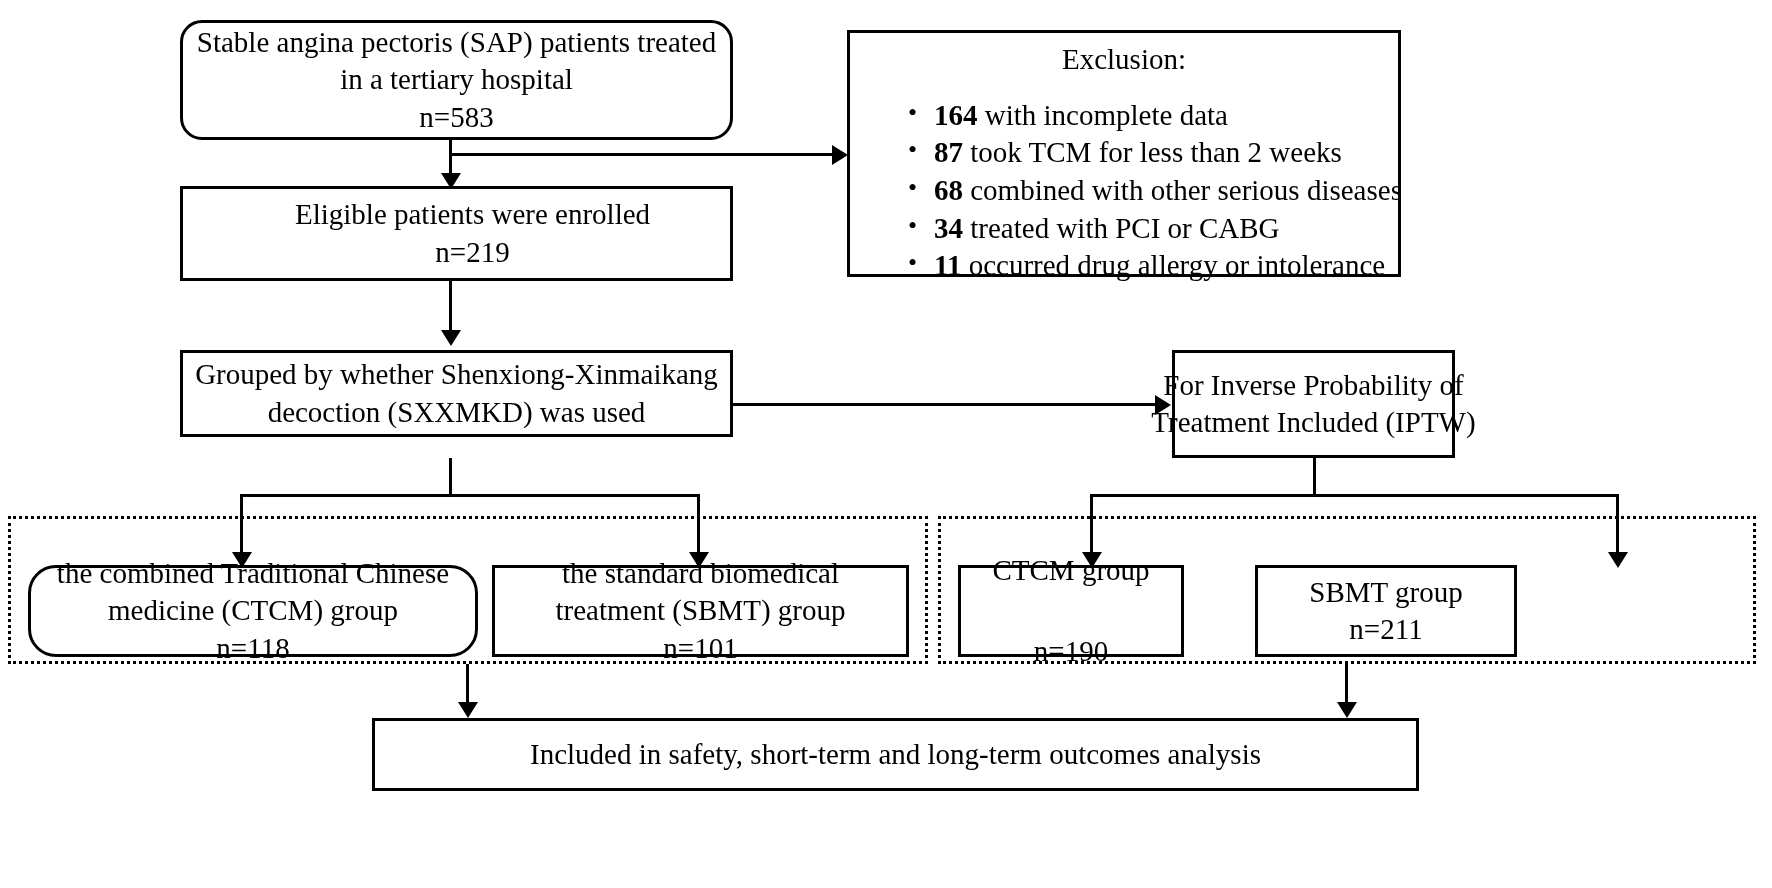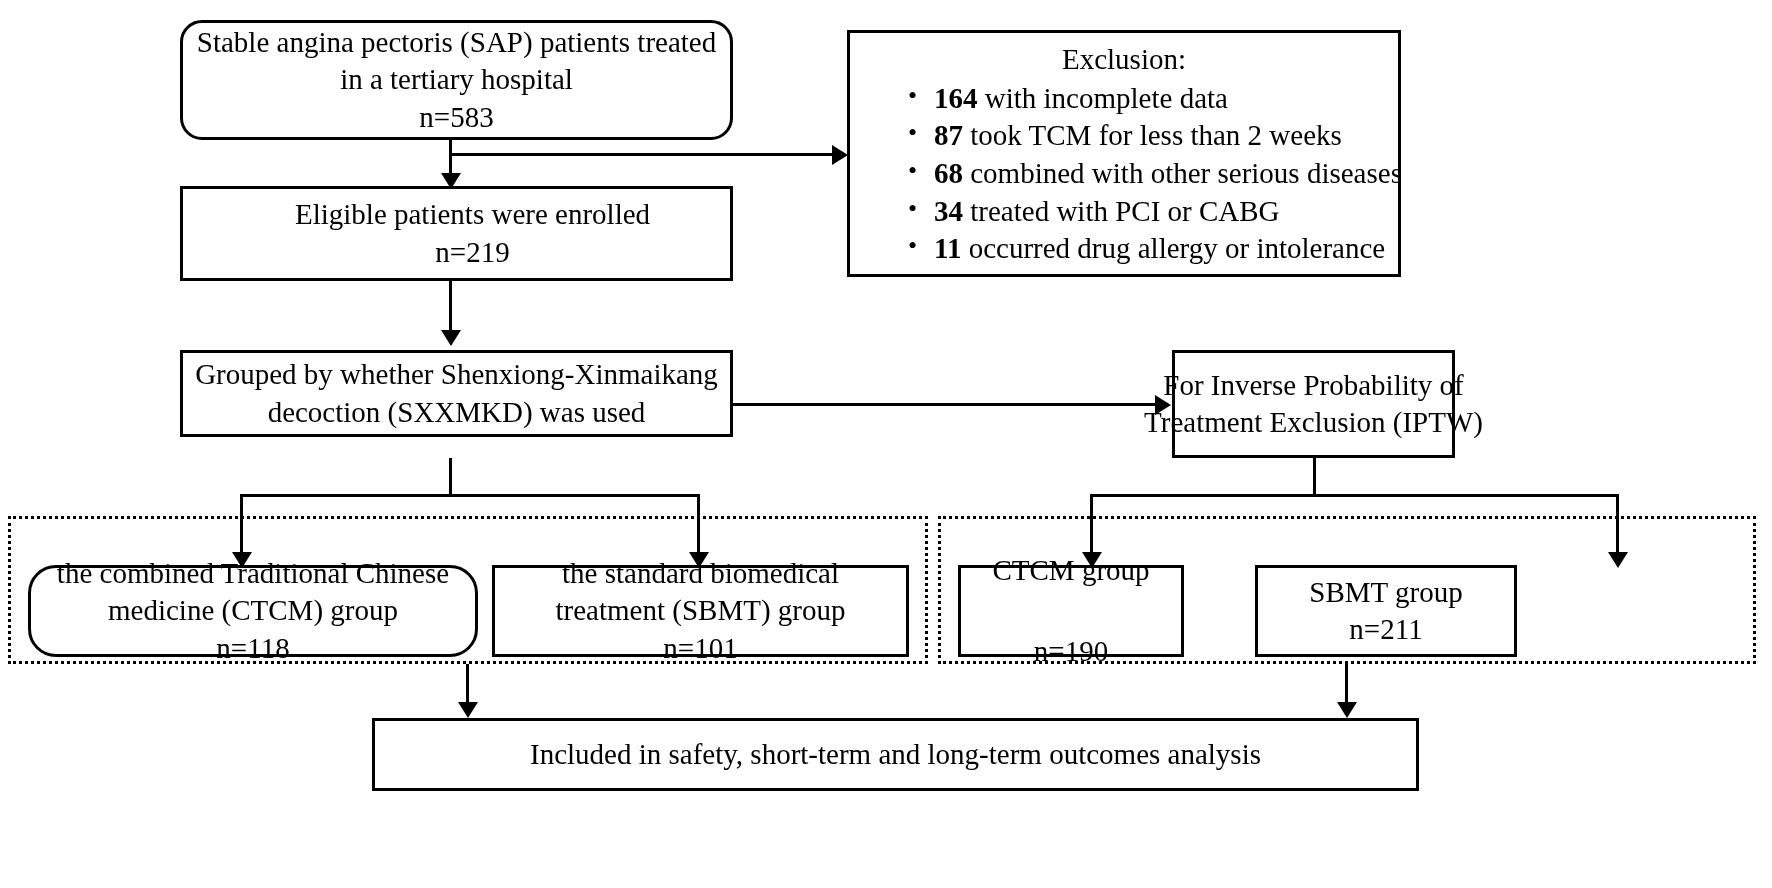--- a/index.html
+++ b/index.html
@@ -43,21 +43,21 @@
     box-sizing: border-box;
     border: 3px solid #000000;
     background: #ffffff;
     font-size: 29px;
     line-height: 1.30;
     padding: 8px 0 8px 0;
   }
   .excl-title {
     text-align: center;
     display: block;
-    margin-bottom: 1px;
+    margin-bottom: 18px;
   }
   .excl ul {
     list-style: none;
     margin: 0;
     padding: 0 0 0 58px;
   }
   .excl li {
     position: relative;
     white-space: nowrap;
     padding-left: 26px;
@@ -169,21 +169,21 @@
     <span class="ln n">n=219</span>
   </div>
 
   <div class="box" style="left:180px; top:350px; width:553px; height:87px;">
     <span class="ln">Grouped by whether Shenxiong-Xinmaikang</span>
     <span class="ln">decoction (SXXMKD) was used</span>
   </div>
 
   <div class="box" style="left:1172px; top:350px; width:283px; height:108px;">
     <span class="ln">For Inverse Probability of</span>
-    <span class="ln">Treatment Exclusion (IPTW)</span>
+    <span class="ln">Treatment Included (IPTW)</span>
   </div>
 
   <div class="box" style="left:28px; top:565px; width:450px; height:92px;border-radius:28px;">
     <span class="ln">the combined Traditional Chinese</span>
     <span class="ln">medicine (CTCM) group</span>
     <span class="ln n">n=118</span>
   </div>
 
   <div class="box" style="left:492px; top:565px; width:417px; height:92px;">
     <span class="ln">the standard biomedical</span>

